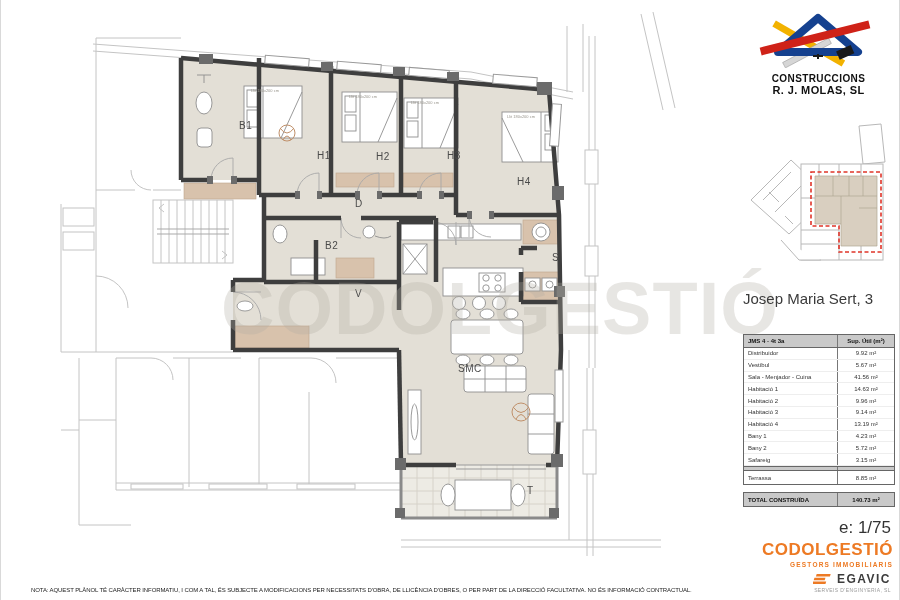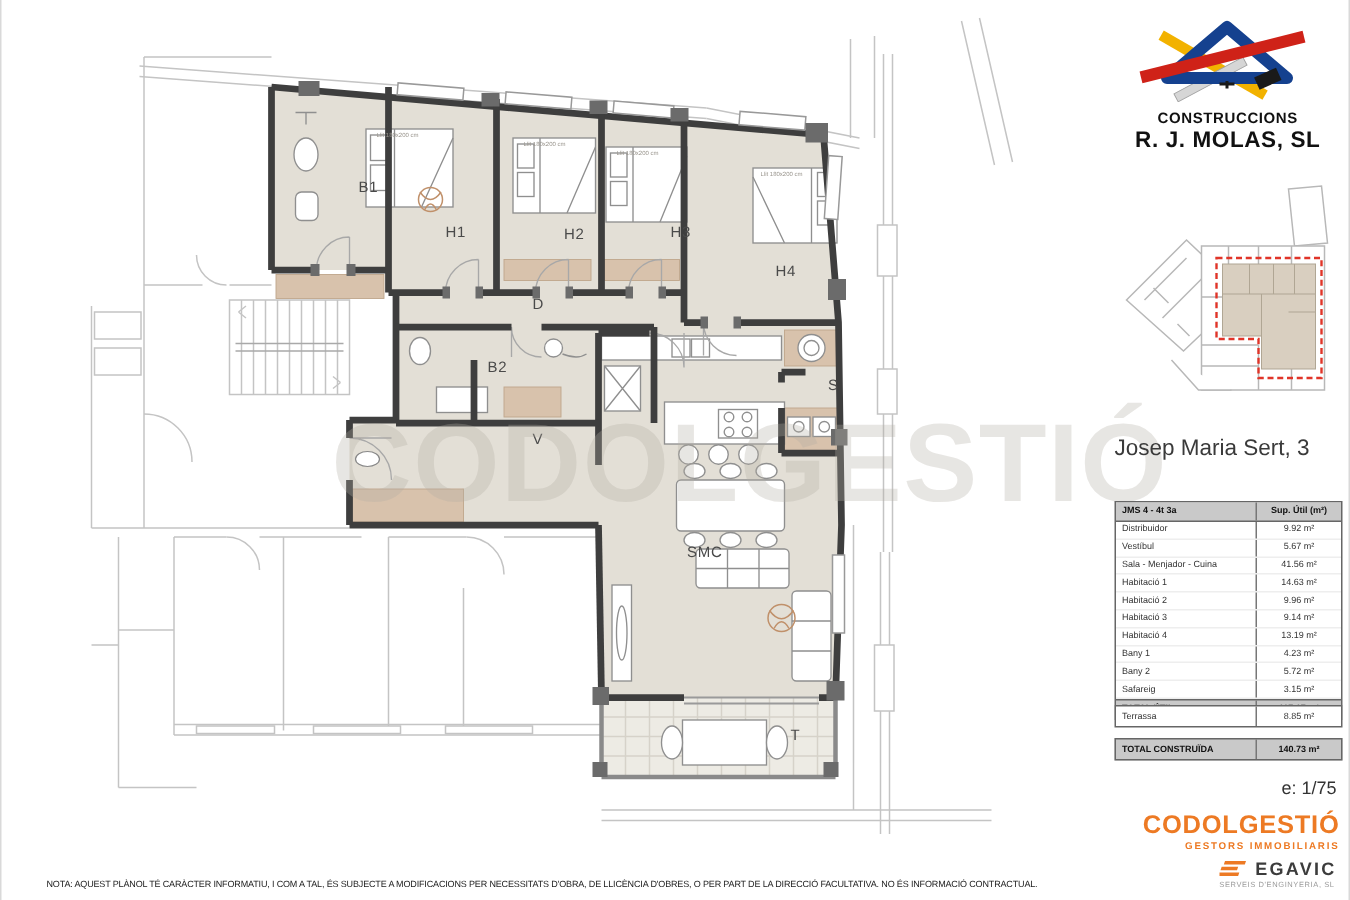--- a/index.html
+++ b/index.html
@@ -9,43 +9,43 @@
   #plan{position:absolute;left:0;top:0;width:735px;height:585px;}
   #plan svg{position:absolute;left:0;top:0;}
   .room-label{position:absolute;font-size:10px;color:#4a4a4a;letter-spacing:.5px;padding-left:16px;}
   .bed-label{position:absolute;font-size:5px;color:#9a968e;transform:scale(.8);transform-origin:left top;white-space:nowrap;}
   #watermark{position:absolute;left:220px;top:266px;font-size:74px;font-weight:bold;
              color:#b3aea4;opacity:.30;letter-spacing:1px;white-space:nowrap;pointer-events:none;}
   
   #sidebar{position:absolute;left:735px;top:0;width:165px;height:493px;}
   #builder-logo{position:absolute;left:5px;top:10px;width:155px;text-align:center;}
   #builder-logo .l1{font-size:10px;font-weight:bold;color:#111;letter-spacing:.4px;margin-top:1px;}
-  #builder-logo .l2{font-size:15px;font-weight:bold;color:#111;letter-spacing:.4px;}
+  #builder-logo .l2{font-size:11px;font-weight:bold;color:#111;letter-spacing:.4px;}
   #keyplan{position:absolute;left:5px;top:120px;}
   #apt-title{position:absolute;left:7px;top:290px;font-size:15px;color:#3a3a3a;line-height:17px;}
   
   #area-table{position:absolute;left:7px;top:334px;width:152px;border:1px solid #666;box-sizing:border-box;}
   .trow{display:flex;height:10.8px;align-items:center;border-bottom:1px solid #eee;}
   .trow:last-child{border-bottom:none;}
   .trow .tl{flex:0 0 62%;font-size:6px;color:#333;padding-left:4px;box-sizing:border-box;}
   .trow .tv{flex:1;font-size:6px;color:#333;text-align:center;border-left:1px solid #777;height:100%;
             display:flex;align-items:center;justify-content:center;}
   .trow.head{background:#c9c9c9;height:12px;border-bottom:1px solid #666;}
   .trow.head .tl,.trow.head .tv{font-weight:bold;font-size:6px;color:#111;}
   .trow.total{background:#c9c9c9;height:12.5px;border-top:1px solid #666;}
   .trow.total .tl,.trow.total .tv{font-weight:bold;color:#111;}
   .minitable{position:absolute;left:7px;width:152px;border:1px solid #666;box-sizing:border-box;background:#fff;}
   .minitable .trow{height:13px;border-bottom:none;}
   .minitable.gray{background:#c9c9c9;}
   .minitable.gray .tl,.minitable.gray .tv{font-weight:bold;color:#111;}
-  #scale{position:absolute;right:10px;top:518px;font-size:12px;color:#333;}
+  #scale{position:absolute;right:10px;top:518px;font-size:17px;color:#333;}
   #codolgestio{position:absolute;right:8px;top:540px;text-align:right;width:157px;}
   #codolgestio .name{font-size:17px;font-weight:bold;letter-spacing:.5px;}
   #codolgestio .tag{font-size:6.5px;font-weight:bold;letter-spacing:1.2px;margin-top:1px;}
-  #egavic{position:absolute;right:10px;top:572px;text-align:left;}
+  #egavic{position:absolute;right:10px;top:572px;text-align:right;}
   #egavic .row{display:flex;align-items:center;justify-content:flex-end;gap:4px;}
   #egavic .name{font-size:12px;font-weight:bold;color:#3c3c3c;letter-spacing:1.5px;}
   #egavic .tag{font-size:5px;color:#9a9a9a;letter-spacing:.4px;margin-top:1px;}
   
   #note{position:absolute;left:30px;top:587px;width:705px;font-size:6px;color:#222;letter-spacing:-0.1px;white-space:nowrap;}
 </style>
 </head>
 <body>
 
 <div id="sheet">
@@ -258,21 +258,21 @@
         <rect x="354" y="191" width="5" height="8"></rect>
           <rect x="376" y="191" width="5" height="8"></rect>
         <rect x="416" y="191" width="5" height="8"></rect>
           <rect x="438" y="191" width="5" height="8"></rect>
         <rect x="466" y="211" width="5" height="8"></rect>
           <rect x="488" y="211" width="5" height="8"></rect>
       </g>
     </svg>
 
     <span class="room-label" style="left:222px;top:120px">B1</span>
-    <span class="room-label" style="left:280px;top:150px">H1</span>
+    <span class="room-label" style="left:300px;top:150px">H1</span>
     <span class="room-label" style="left:359px;top:151px">H2</span>
     <span class="room-label" style="left:430px;top:150px">H3</span>
     <span class="room-label" style="left:500px;top:176px">H4</span>
     <span class="room-label" style="left:338px;top:198px">D</span>
     <span class="room-label" style="left:308px;top:240px">B2</span>
     <span class="room-label" style="left:338px;top:288px">V</span>
     <span class="room-label" style="left:535px;top:252px">S</span>
     <span class="room-label" style="left:441px;top:363px">SMC</span>
     <span class="room-label" style="left:510px;top:485px">T</span>
 

